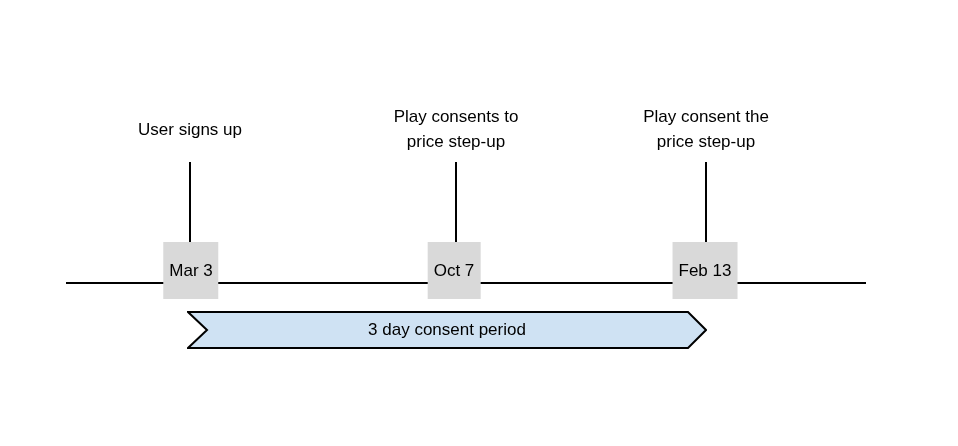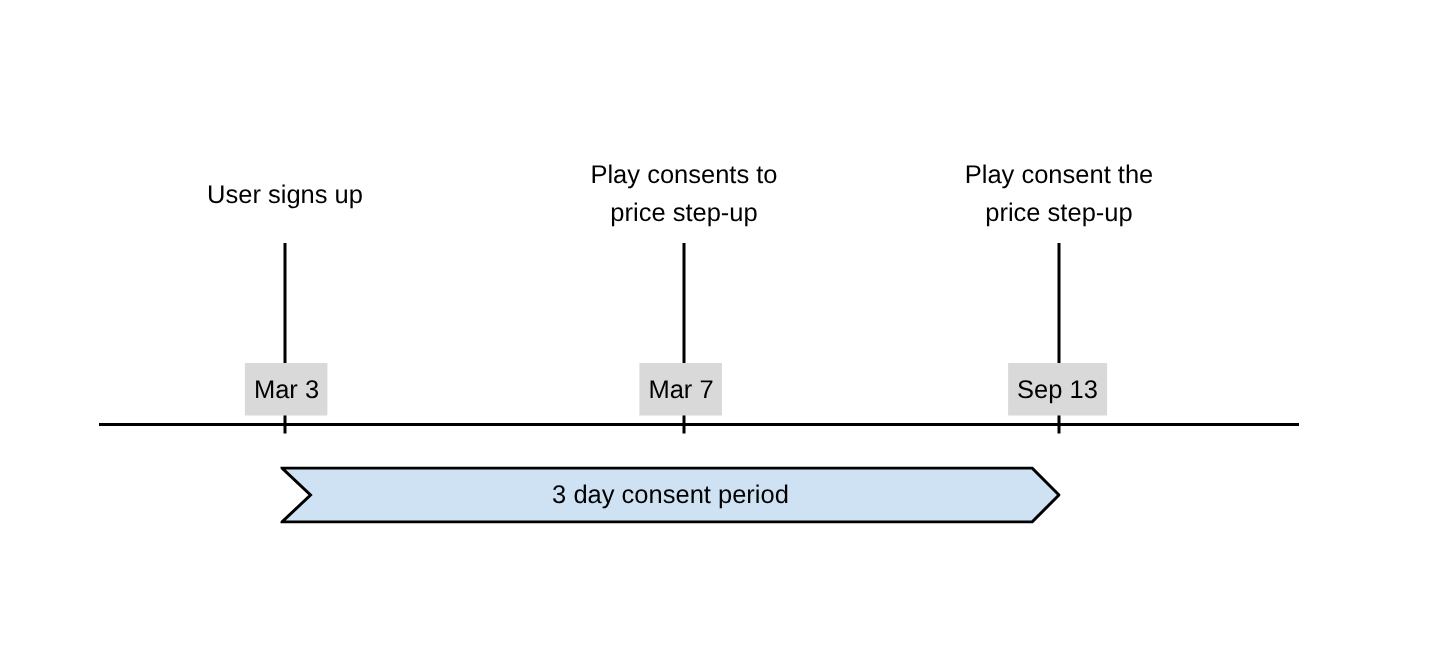--- a/index.html
+++ b/index.html
@@ -47,21 +47,21 @@
   .tick.t0 { left: 190px; }
   .tick.t1 { left: 456px; }
   .tick.t2 { left: 706px; }
 
   
   .date-chip {
     position: absolute;
     top: 242px;
     height: 25px;
     line-height: 25px;
-    padding: 5px 6px;
+    padding: 16px 6px;
     background: #d9d9d9;
     color: #000000;
     font-size: 17px;
     transform: translateX(-50%);
     white-space: nowrap;
   }
   .date-chip.d0 { left: 191px; }
   .date-chip.d1 { left: 454px; }
   .date-chip.d2 { left: 705px; }
 
@@ -109,21 +109,21 @@
   <div class="event-label e2">Play consent the
 price step-up</div>
 
   <div class="tick t0"></div>
   <div class="tick t1"></div>
   <div class="tick t2"></div>
 
   <div class="timeline-line"></div>
 
   <div class="date-chip d0">Mar 3</div>
-  <div class="date-chip d1">Mar 7</div>
-  <div class="date-chip d2">Sep 13</div>
+  <div class="date-chip d1">Oct 7</div>
+  <div class="date-chip d2">Feb 13</div>
 
   <svg class="banner-svg" viewBox="0 0 520 38" aria-hidden="true">
     <polygon points="1,1 501,1 519,19 501,37 1,37 20,19" stroke="#000000" stroke-width="2" stroke-linejoin="miter" fill="#cfe2f3"></polygon>
   </svg>
   <div class="banner-label">3 day consent period</div>
 
 </div>
 
 </body></html>

